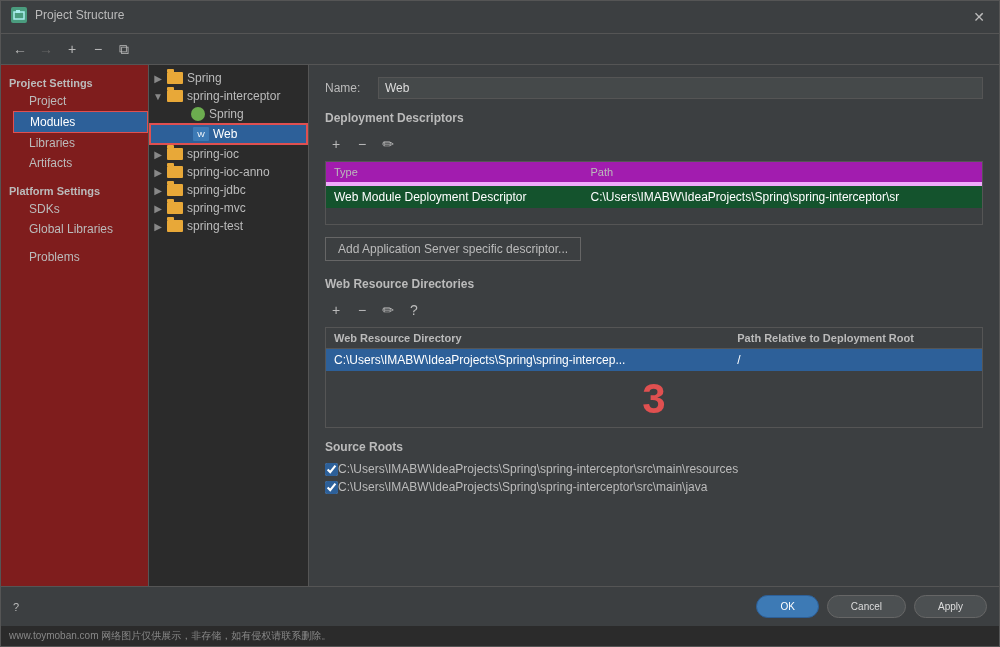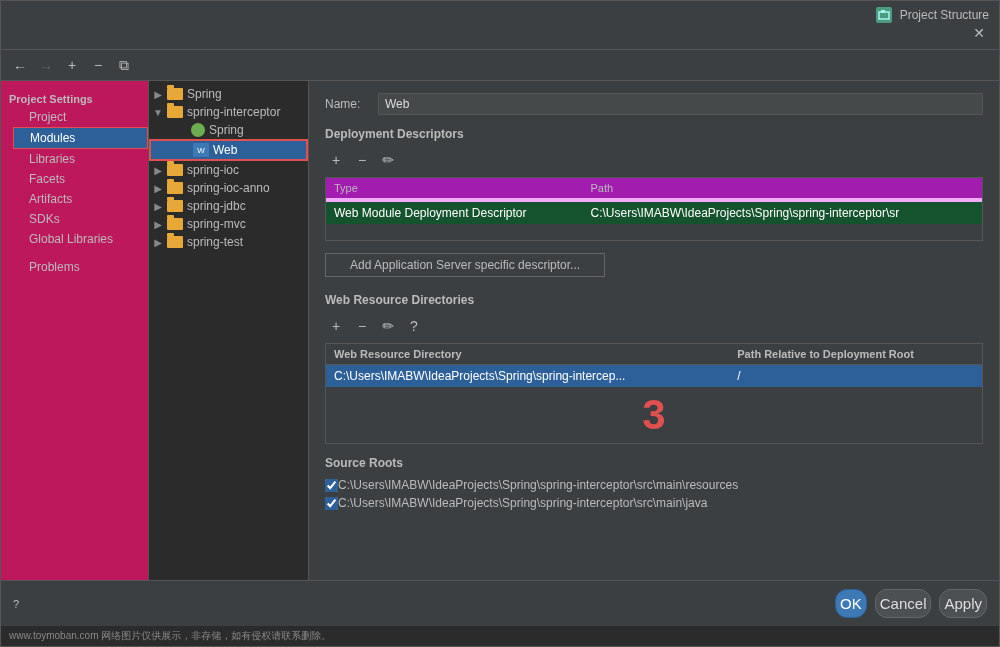--- a/index.html
+++ b/index.html
@@ -19,25 +19,24 @@
       height: 647px;
       background: #3c3f41;
       display: flex;
       flex-direction: column;
       border: 1px solid #555;
     }
     .titlebar {
       background: #3c3f41;
       padding: 6px 10px;
       display: flex;
-      align-items: flex-end;
+      align-items: flex-start;
       justify-content: space-between;
       border-bottom: 1px solid #555;
       flex-shrink: 0;
-      flex-direction: column;
     }
     .titlebar-left {
       display: flex;
       align-items: center;
       gap: 8px;
       color: #bbb;
       font-size: 12px;
     }
     .title-icon {
       width: 16px;
@@ -81,21 +80,21 @@
       font-size: 14px;
     }
     .toolbar-btn.disabled { color: #666; cursor: default; }
     .main-content {
       display: flex;
       flex: 1;
       overflow: hidden;
     }
     .sidebar {
       width: 148px;
-      background: #be185d;
+      background: #7f1d1d;
       border-right: 1px solid #555;
       padding: 8px 0;
       flex-shrink: 0;
       overflow-y: auto;
     }
     .sidebar-section-title {
       color: #bbb;
       font-size: 11px;
       font-weight: bold;
       padding: 4px 8px 2px 8px;
@@ -254,21 +253,21 @@
     }
     .table-container {
       border: 1px solid #555;
       margin-bottom: 12px;
       min-height: 60px;
     }
     .add-server-btn {
       background: #3c3f41;
       border: 1px solid #666;
       color: #bbb;
-      padding: 4px 24px;
+      padding: 4px 12px;
       font-size: 12px;
       cursor: pointer;
       margin-bottom: 16px;
     }
     .web-resource-table {
       width: 100%;
       border-collapse: collapse;
     }
     .web-resource-table th {
       color: #bbb;
@@ -315,22 +314,22 @@
     .footer-help {
       color: #bbb;
       font-size: 11px;
       cursor: pointer;
     }
     .footer-right {
       display: flex;
       gap: 8px;
     }
     .footer-btn {
-      padding: 5px 4px;
-      font-size: 15px;
+      padding: 5px 23px;
+      font-size: 10px;
       cursor: pointer;
       border-radius: 12px;
     }
     .btn-ok {
       background: #3d7ab5;
       color: white;
       border: 1px solid #2d6099;
     }
     .btn-cancel {
       background: #4c5052;
@@ -376,23 +375,23 @@
     <div class="toolbar-btn">⧉</div>
   </div>
 
   <div class="main-content">
 
     <div class="sidebar">
       <div class="sidebar-section-title">Project Settings</div>
       <div class="sidebar-item">Project</div>
       <div class="sidebar-item active highlighted">Modules</div>
       <div class="sidebar-item">Libraries</div>
-      <div class="sidebar-item">Facets</div>
       <div class="sidebar-item">Artifacts</div>
 
+      <div class="sidebar-section-title" style="margin-top:8px;">Platform Settings</div>
       <div class="sidebar-item">SDKs</div>
       <div class="sidebar-item">Global Libraries</div>
 
       <div style="margin-top:8px;">
         <div class="sidebar-item">Problems</div>
       </div>
     </div>
 
     <div class="tree-panel">
 

